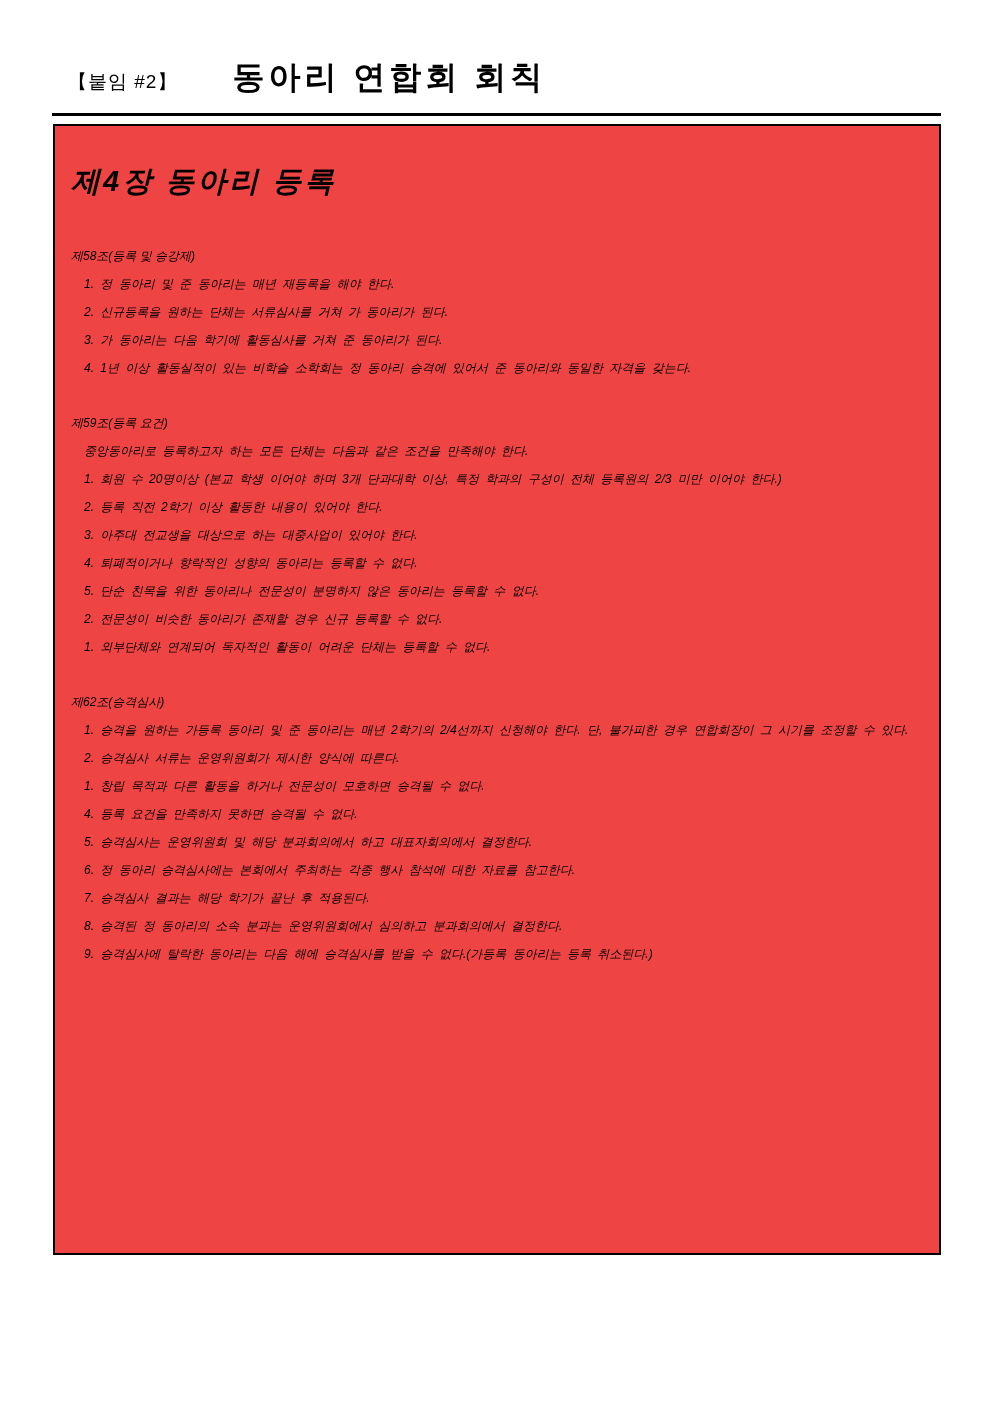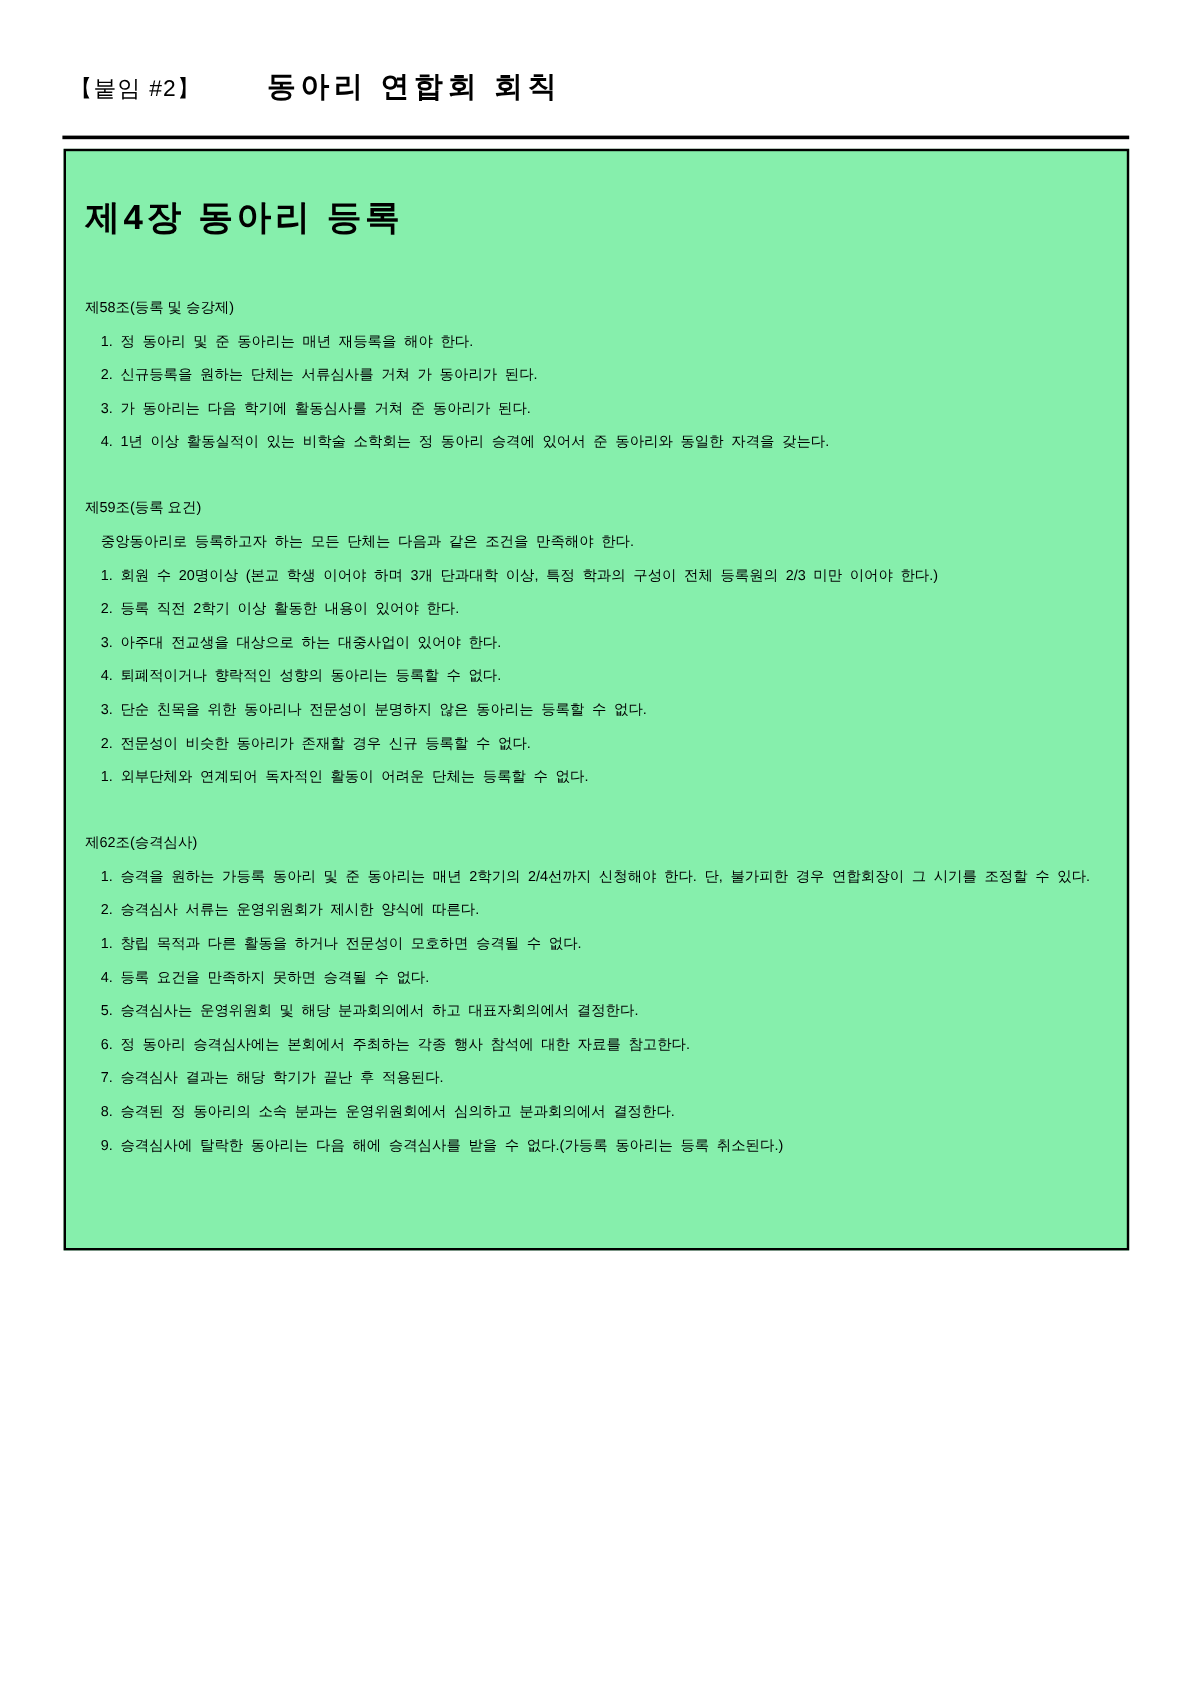--- a/index.html
+++ b/index.html
@@ -11,56 +11,57 @@
     position: relative;
     width: 992px;
     height: 1403px;
     background: #ffffff;
     color: #000000;
     font-family: "Liberation Sans", "DejaVu Sans", sans-serif;
     overflow: hidden;
   }
   .header {
     position: absolute;
-    left: 58px;
+    left: 68px;
     top: 56px;
     display: flex;
     align-items: baseline;
     white-space: nowrap;
   }
   .attach-label {
     font-size: 19px;
     font-weight: normal;
     letter-spacing: 1px;
   }
   .doc-title {
-    font-size: 24px;
+    font-size: 32px;
     font-weight: bold;
     margin-left: 55px;
     letter-spacing: 4px;
     text-align: right;
   }
   .header-rule {
     position: absolute;
     left: 52px;
     top: 113px;
     width: 889px;
     height: 3px;
     background: #000000;
   }
   .content-box {
     position: absolute;
     left: 53px;
     top: 124px;
     width: 888px;
-    height: 918px;
+    height: 1131px;
     box-sizing: border-box;
     border: 2px solid #000000;
     padding: 28px 20px 0 16px;
-    background: #86efac;
+    background: #ef4444;
+    font-style: italic;
   }
   .chapter-title {
     margin: 8px 0 0 0;
     font-size: 29px;
     font-weight: bold;
     letter-spacing: 3px;
   }
   .sec {
     margin-top: 27px;
   }
@@ -109,21 +110,21 @@
   </section>
 
   <section class="sec">
     <div class="sec-heading">제59조(등록 요건)</div>
     <div class="sec-body">
             <p class="line">중앙동아리로 등록하고자 하는 모든 단체는 다음과 같은 조건을 만족해야 한다.</p>
             <p class="line">1. 회원 수 20명이상 (본교 학생 이어야 하며 3개 단과대학 이상, 특정 학과의 구성이 전체 등록원의 2/3 미만 이어야 한다.)</p>
             <p class="line">2. 등록 직전 2학기 이상 활동한 내용이 있어야 한다.</p>
             <p class="line">3. 아주대 전교생을 대상으로 하는 대중사업이 있어야 한다.</p>
             <p class="line">4. 퇴폐적이거나 향락적인 성향의 동아리는 등록할 수 없다.</p>
-            <p class="line">3. 단순 친목을 위한 동아리나 전문성이 분명하지 않은 동아리는 등록할 수 없다.</p>
+            <p class="line">5. 단순 친목을 위한 동아리나 전문성이 분명하지 않은 동아리는 등록할 수 없다.</p>
             <p class="line">2. 전문성이 비슷한 동아리가 존재할 경우 신규 등록할 수 없다.</p>
             <p class="line">1. 외부단체와 연계되어 독자적인 활동이 어려운 단체는 등록할 수 없다.</p>
           </div>
   </section>
 
   <section class="sec">
     <div class="sec-heading">제62조(승격심사)</div>
     <div class="sec-body">
             <p class="line">1. 승격을 원하는 가등록 동아리 및 준 동아리는 매년 2학기의 2/4선까지 신청해야 한다. 단, 불가피한 경우 연합회장이 그 시기를 조정할 수 있다.</p>
             <p class="line">2. 승격심사 서류는 운영위원회가 제시한 양식에 따른다.</p>

